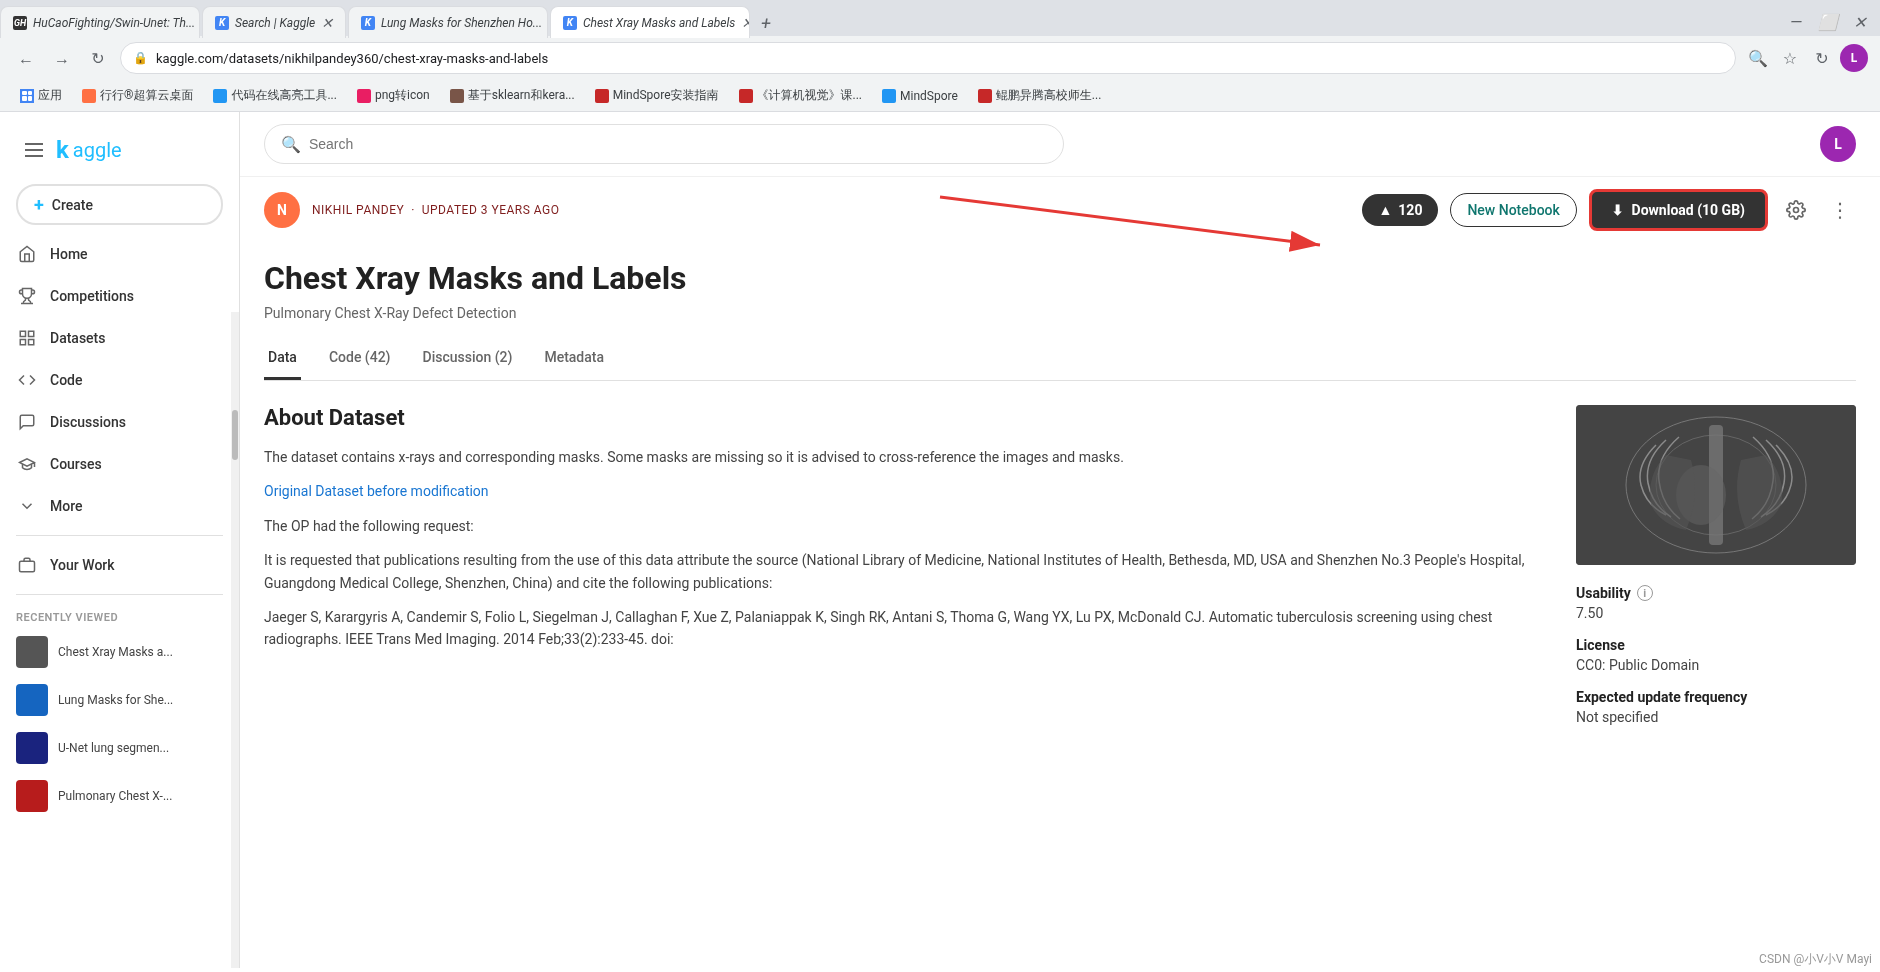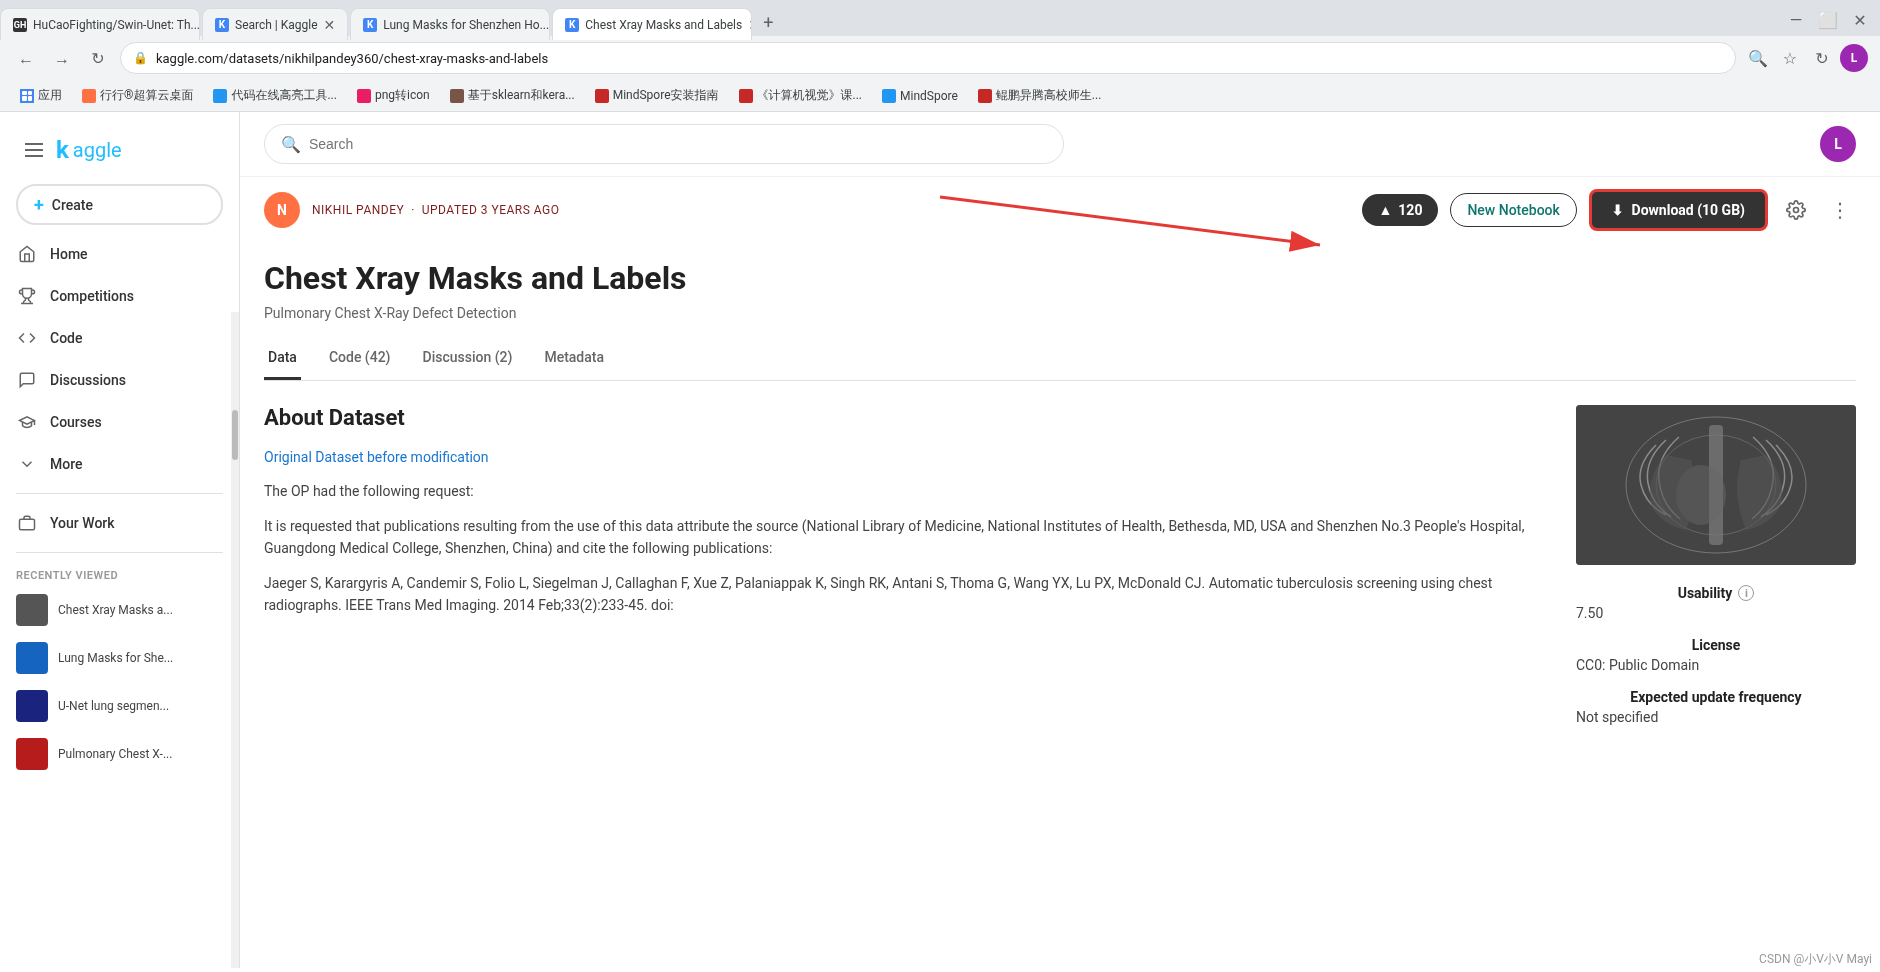--- a/index.html
+++ b/index.html
@@ -1,17 +1,17 @@
 <!DOCTYPE html>
 <html><head>
   <meta charset="utf-8">
   <style>
     * { box-sizing: border-box; margin: 0; padding: 0; }
     body { font-family: -apple-system, BlinkMacSystemFont, 'Segoe UI', Roboto, Arial, sans-serif; background: #fff; font-size: 14px; }
-    .browser-tabs { display: flex; align-items: flex-start; padding: 8px 0 0 0; background: #dee1e6; height: 36px; }
+    .browser-tabs { display: flex; align-items: center; padding: 8px 0 0 0; background: #dee1e6; height: 36px; font-style: italic; }
     .tab { display: flex; align-items: center; padding: 0 12px; height: 32px; background: #f1f3f4; border-radius: 8px 8px 0 0; font-size: 12px; color: #3c4043; max-width: 200px; white-space: nowrap; overflow: hidden; text-overflow: ellipsis; margin-right: 2px; cursor: pointer; border: 1px solid #dadce0; border-bottom: none; }
     .tab.active { background: #fff; z-index: 1; }
     .tab-favicon { width: 14px; height: 14px; margin-right: 6px; flex-shrink: 0; background: #4285f4; border-radius: 2px; display: flex; align-items: center; justify-content: center; color: white; font-size: 8px; font-weight: bold; }
     .tab-close { margin-left: 6px; color: #5f6368; font-size: 14px; flex-shrink: 0; }
     .tab-new { width: 28px; height: 28px; display: flex; align-items: center; justify-content: center; color: #5f6368; font-size: 18px; cursor: pointer; }
     .window-controls { display: flex; align-items: center; gap: 8px; margin-left: auto; padding-right: 8px; }
     .win-btn { width: 24px; height: 24px; display: flex; align-items: center; justify-content: center; color: #5f6368; font-size: 16px; cursor: pointer; }
 
     .browser-toolbar { display: flex; align-items: center; padding: 6px 12px; gap: 8px; background: #f1f3f4; height: 44px; }
     .nav-btn { width: 28px; height: 28px; display: flex; align-items: center; justify-content: center; color: #5f6368; cursor: pointer; border-radius: 50%; font-size: 16px; }
@@ -85,21 +85,21 @@
     
     .about-title { font-size: 22px; font-weight: 700; color: #222; margin-bottom: 16px; }
     .about-text { font-size: 14px; color: #444; line-height: 1.6; margin-bottom: 12px; }
     .about-link { color: #1976d2; text-decoration: none; }
 
     
     .right-panel { padding-top: 0; }
     .xray-preview { width: 100%; height: 160px; background: linear-gradient(135deg, #888 0%, #555 50%, #888 100%); border-radius: 4px; margin-bottom: 20px; overflow: hidden; position: relative; display: flex; align-items: center; justify-content: center; }
 
     .stats-section { margin-bottom: 16px; }
-    .stat-label { font-size: 14px; font-weight: 700; color: #222; margin-bottom: 4px; display: flex; align-items: center; gap: 6px; justify-content: center; }
+    .stat-label { font-size: 14px; font-weight: 700; color: #222; margin-bottom: 4px; display: flex; align-items: center; gap: 6px; }
     .stat-value { font-size: 14px; color: #444; margin-bottom: 12px; }
     .info-icon { width: 16px; height: 16px; border-radius: 50%; border: 1px solid #999; display: inline-flex; align-items: center; justify-content: center; font-size: 11px; color: #999; cursor: pointer; }
 
     
     .download-highlight { border: 3px solid #e53935 !important; border-radius: 8px; }
 
     
     .page-footer { position: fixed; bottom: 0; right: 0; font-size: 12px; color: #999; padding: 4px 8px; }
   </style>
 </head>
@@ -234,20 +234,31 @@
         <svg width="18" height="18" viewBox="0 0 24 24" fill="none" stroke="#666" stroke-width="2">
             <path d="M6 9H4.5a2.5 2.5 0 010-5H6"></path>
             <path d="M18 9h1.5a2.5 2.5 0 000-5H18"></path>
             <path d="M4 22h16"></path>
             <path d="M10 14.66V17c0 .55-.47.98-.97 1.21C7.85 18.75 7 20.24 7 22"></path>
             <path d="M14 14.66V17c0 .55.47.98.97 1.21C16.15 18.75 17 20.24 17 22"></path>
             <path d="M18 2H6v7a6 6 0 0012 0V2z"></path>
           </svg>
       </span>
       <span>Competitions</span>
+    </div>
+    <div class="sidebar-nav-item">
+      <span class="nav-icon">
+        <svg width="18" height="18" viewBox="0 0 24 24" fill="none" stroke="#666" stroke-width="2">
+            <rect x="3" y="3" width="7" height="7"></rect>
+            <rect x="14" y="3" width="7" height="7"></rect>
+            <rect x="3" y="14" width="7" height="7"></rect>
+            <rect x="14" y="14" width="7" height="7"></rect>
+          </svg>
+      </span>
+      <span>Datasets</span>
     </div>
     <div class="sidebar-nav-item">
       <span class="nav-icon">
         <svg width="18" height="18" viewBox="0 0 24 24" fill="none" stroke="#666" stroke-width="2">
             <polyline points="16 18 22 12 16 6"></polyline>
             <polyline points="8 6 2 12 8 18"></polyline>
           </svg>
       </span>
       <span>Code</span>
     </div>
@@ -379,20 +390,21 @@
         <div class="tab-item">Code (42)</div>
         <div class="tab-item">Discussion (2)</div>
         <div class="tab-item">Metadata</div>
       </div>
     </div>
 
     <div class="content-grid">
 
       <div>
         <h2 class="about-title">About Dataset</h2>
+        <p class="about-text">The dataset contains x-rays and corresponding masks. Some masks are missing so it is advised to cross-reference the images and masks.</p>
         <p class="about-text">
           <a href="#" class="about-link">Original Dataset before modification</a>
         </p>
         <p class="about-text">The OP had the following request:</p>
         <p class="about-text">It is requested that publications resulting from the use of this data attribute the source (National Library of Medicine, National Institutes of Health, Bethesda, MD, USA and Shenzhen No.3 People's Hospital, Guangdong Medical College, Shenzhen, China) and cite the following publications:</p>
         <p class="about-text">Jaeger S, Karargyris A, Candemir S, Folio L, Siegelman J, Callaghan F, Xue Z, Palaniappak K, Singh RK, Antani S, Thoma G, Wang YX, Lu PX, McDonald CJ. Automatic tuberculosis screening using chest radiographs. IEEE Trans Med Imaging. 2014 Feb;33(2):233-45. doi:</p>
       </div>
 
       <div class="right-panel">
 

